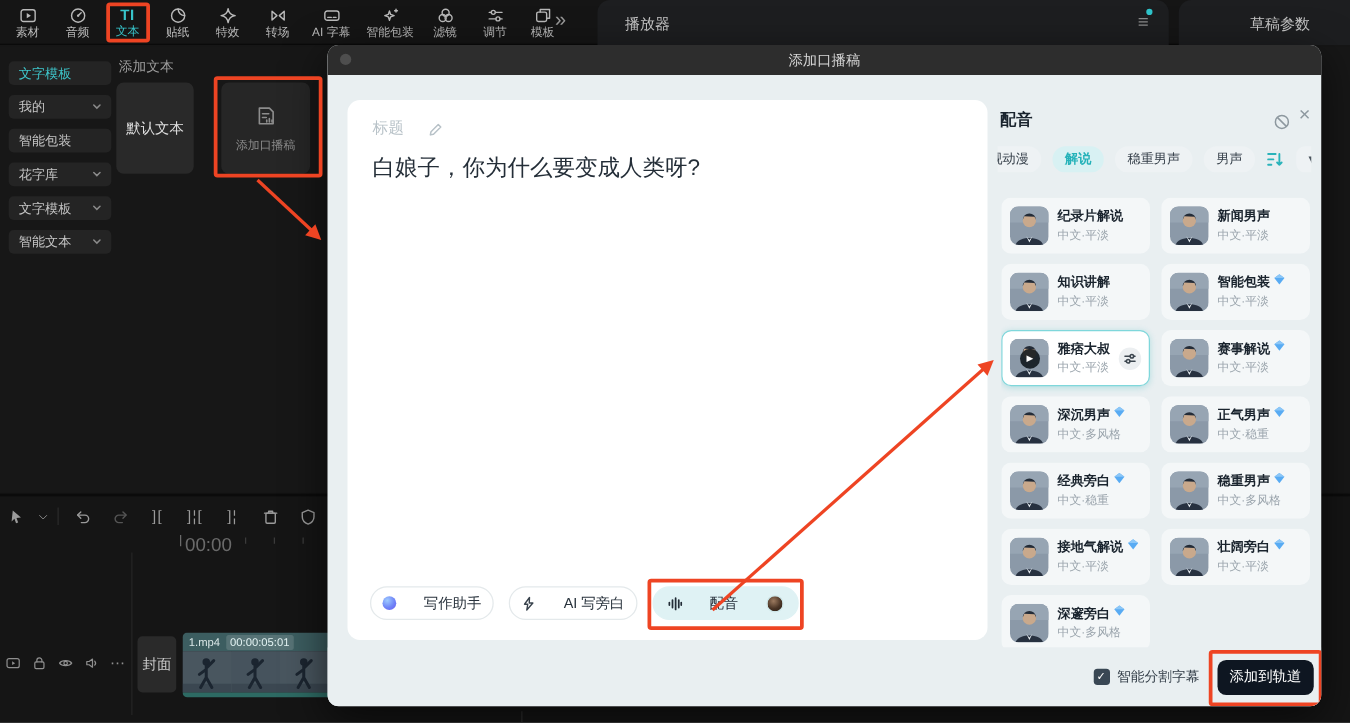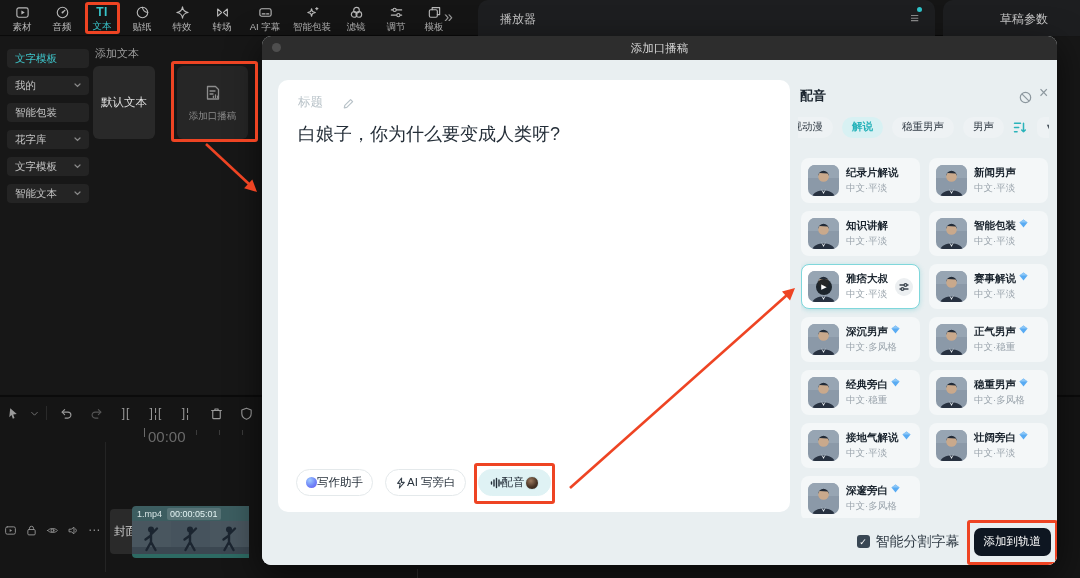--- a/index.html
+++ b/index.html
@@ -44,38 +44,38 @@
   .tl-sep{width:1px;height:14px;background:#2a2a2a;margin:0 4px}
   .ruler-zero{position:absolute;left:148px;top:31px;font-size:15px;color:#6a6a6a}
   .tick{position:absolute;top:33px;width:1px;height:5px;background:#3b3b3b}
   .tick0{position:absolute;left:144px;top:31px;width:1px;height:9px;background:#6a6a6a}
   .tl-vline{position:absolute;left:105px;top:45px;width:1px;height:130px;background:#242424}
   .trk-ics{position:absolute;left:0;top:126px;display:flex;align-items:center;color:#8f8f8f}
   .trk-ics .tl-ic{width:21px}
   .trk-ics .tl-ic svg{width:13px;height:13px}
   .dots{font-size:12px;color:#8f8f8f;letter-spacing:1px}
   .cover-btn{position:absolute;left:110px;top:112px;width:31px;height:45px;background:#2a2a2a;border-radius:4px;display:flex;align-items:center;justify-content:center;font-size:11.5px;color:#cfcfcf;cursor:pointer}
-  .clip{position:absolute;left:132px;top:109px;width:117px;height:52px;border-radius:4px 0 0 4px;overflow:hidden;cursor:pointer}
+  .clip{position:absolute;left:146px;top:109px;width:117px;height:52px;border-radius:4px 0 0 4px;overflow:hidden;cursor:pointer}
   .clip-head{height:15px;background:#3c5d60;display:flex;align-items:center;gap:5px;padding:0 5px}
   .clip-name{font-size:9px;color:#d8e6e6}
   .clip-dur{font-size:9px;color:#e2f2f2;background:rgba(255,255,255,.14);border-radius:2px;padding:0 3px;line-height:12px}
   .clip-body{height:33px;background:#49565f;display:flex;overflow:hidden}
   .clip-foot{height:4px;background:#2d6a63}
   .strip-tick{position:absolute;left:417px;top:172px;width:1px;height:11px;background:#2f2f2f}
   
   .dialog{position:absolute;left:262px;top:36px;width:795px;height:529px;border-radius:9px;background:#e9eff1;box-shadow:0 10px 34px rgba(0,0,0,.6);overflow:hidden}
   .dlg-head{position:relative;height:24px;background:#2d2d2d;display:flex;align-items:center;justify-content:center}
   .dlg-title{font-size:11.5px;color:#d6d6d6}
   .dlg-dot{position:absolute;left:10px;top:7px;width:9px;height:9px;border-radius:50%;background:#4e4e4e}
   .doc-card{position:absolute;left:16px;top:44px;width:512px;height:432px;background:#fff;border-radius:10px}
   .doc-title{position:absolute;left:20px;top:14px;display:flex;align-items:center;gap:20px;color:#b8c2c8;font-size:12.5px}
   .doc-title svg{width:12px;height:12px;stroke:#b8c2c8;fill:none;stroke-width:1.2;stroke-linecap:round;stroke-linejoin:round}
   .doc-content{position:absolute;left:20px;top:41px;width:470px;font-size:18px;color:#242e38;line-height:1.5;cursor:text}
   .actions{position:absolute;left:18px;top:389px;display:flex;gap:12px}
-  .pill{height:27px;border-radius:14px;background:#fff;border:1px solid #e4e9eb;display:flex;align-items:center;gap:0;padding:0 9px;font-size:11.5px;color:#28323c;cursor:pointer;white-space:nowrap}
+  .pill{height:27px;border-radius:14px;background:#fff;border:1px solid #e4e9eb;display:flex;align-items:center;gap:22px;padding:0 9px;font-size:11.5px;color:#28323c;cursor:pointer;white-space:nowrap}
   .pill svg{flex:none}
   .pill.teal{background:#dff2f4;border-color:#dff2f4;position:relative;padding:0 11px}
   .grad-dot{width:11px;height:11px;border-radius:50%;background:radial-gradient(circle at 35% 30%,#9ecbff 0%,#6f84f7 55%,#6a5bf0 100%)}
   .mini-avatar{width:14px;height:14px;border-radius:50%;background:radial-gradient(circle at 40% 32%,#9c7a5f 0%,#4a3526 55%,#241a12 100%);border:1px solid #cfe8ea}
   .annob{position:absolute;border:3px solid #ee4423;border-radius:3px;pointer-events:none}
   .annob.inpill{left:-5px;top:-7px;right:-5px;bottom:-9px}
   
   .vp-title{position:absolute;left:538px;top:51px;font-size:13px;font-weight:bold;color:#1a242e}
   .vp-ban{position:absolute;left:757px;top:55px}
   .vp-ban svg{width:13px;height:13px;stroke:#8d989f;fill:none;stroke-width:1.2}
@@ -94,21 +94,21 @@
   .playov{position:absolute;left:50%;top:50%;transform:translate(-50%,-50%);width:16px;height:16px;border-radius:50%;background:rgba(14,20,26,.88);color:#fff;font-size:7px;display:flex;align-items:center;justify-content:center;padding-left:1px}
   .vinfo{display:flex;flex-direction:column;gap:2px;min-width:0}
   .vname-row{display:flex;align-items:flex-start;gap:3px}
   .vname{font-size:10.5px;font-weight:bold;color:#1a242e;white-space:nowrap}
   .vdesc{font-size:9.5px;color:#9aa4ac;white-space:nowrap}
   .vipd{width:9px;height:9px;flex:none}
   .tunebtn{position:absolute;right:6px;top:50%;transform:translateY(-50%);width:18px;height:18px;border-radius:50%;background:#eceff1;display:flex;align-items:center;justify-content:center;cursor:pointer}
   .tunebtn svg{width:10px;height:10px;stroke:#3c464f;fill:none;stroke-width:1.3;stroke-linecap:round}
   .dlg-footer{position:absolute;left:0;top:482px;width:795px;height:47px;background:#e9eff1;display:flex;align-items:center;justify-content:flex-end;padding-right:6px}
   .chk{width:13px;height:13px;border-radius:3px;background:#394754;color:#fff;font-size:9px;display:flex;align-items:center;justify-content:center;cursor:pointer}
-  .chk-label{font-size:14px;color:#323d47;margin:0 14px 0 6px}
+  .chk-label{font-size:11px;color:#323d47;margin:0 14px 0 6px}
   .add-btn{position:relative;height:28px;padding:0 10px;background:#0e1621;color:#fff;font-size:11.5px;border:none;border-radius:7px;cursor:pointer;font-family:inherit}
   .annob.inbtn{left:-7px;top:-8px;right:-7px;bottom:-9px}
   
   .overlay{position:absolute;left:0;top:0;pointer-events:none;z-index:50}
   .box1{position:absolute;left:85px;top:2px;width:35px;height:32px;z-index:51}
   .box2{position:absolute;left:171px;top:61px;width:87px;height:81px;z-index:51}
 </style>
 </head>
 <body>
 

